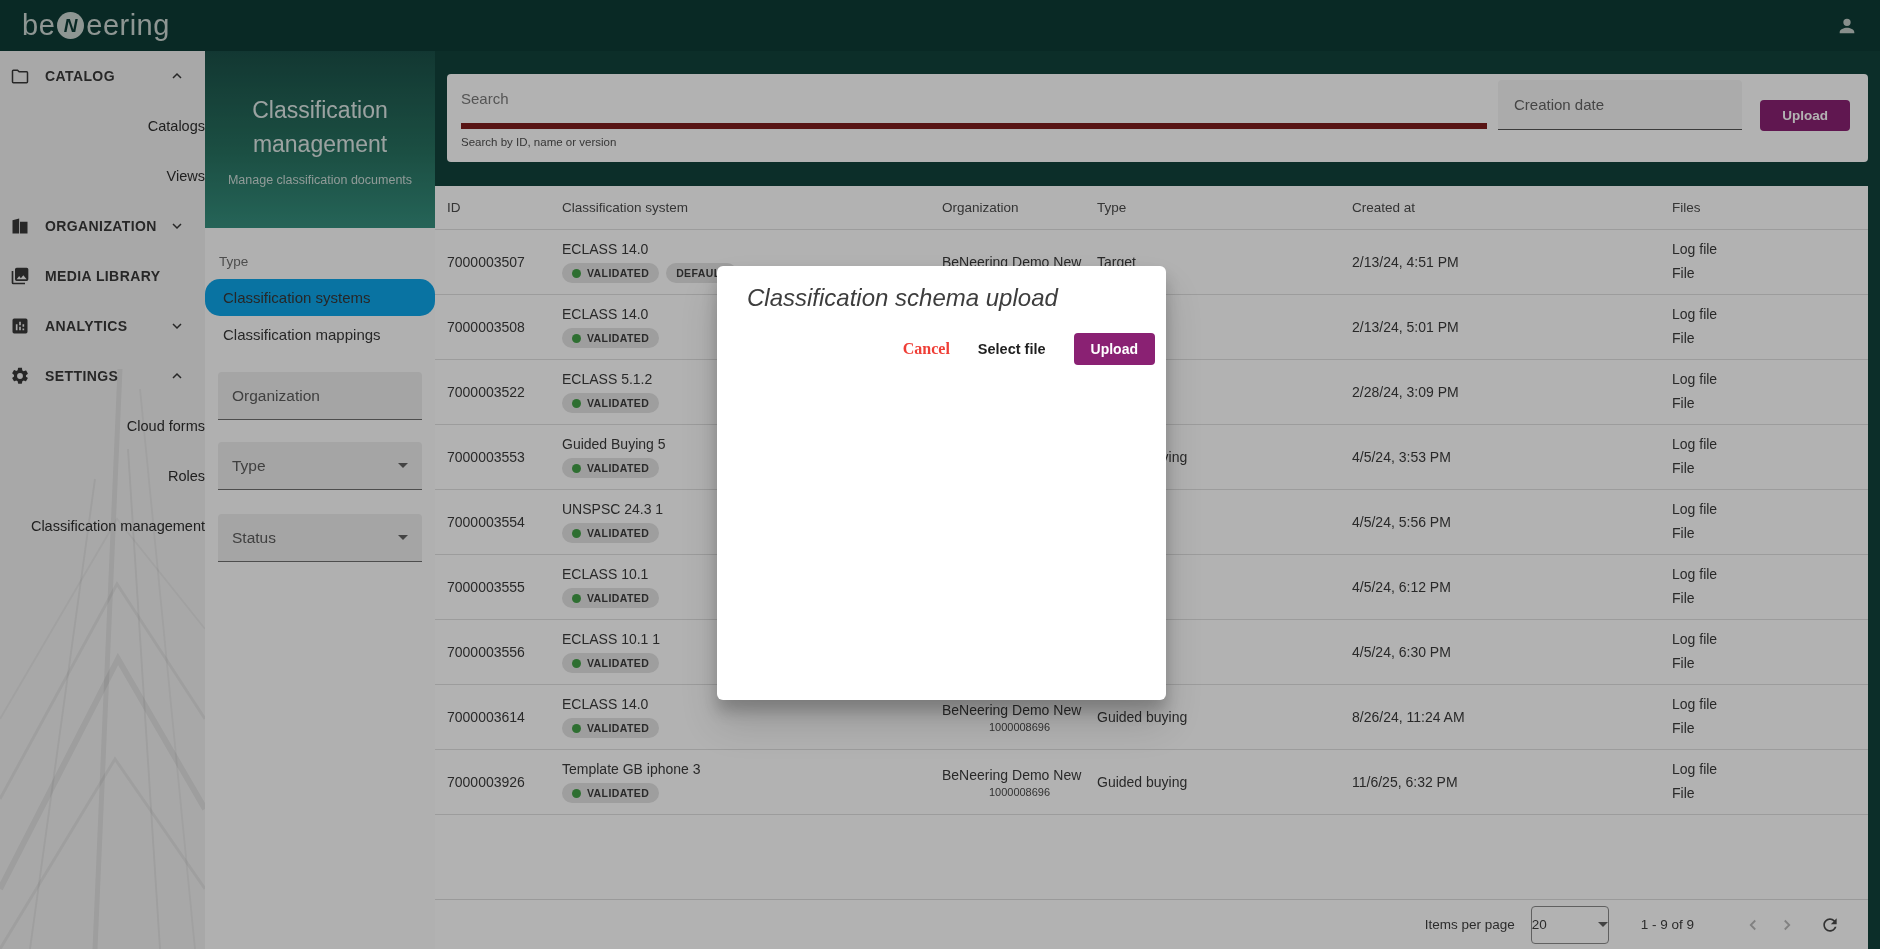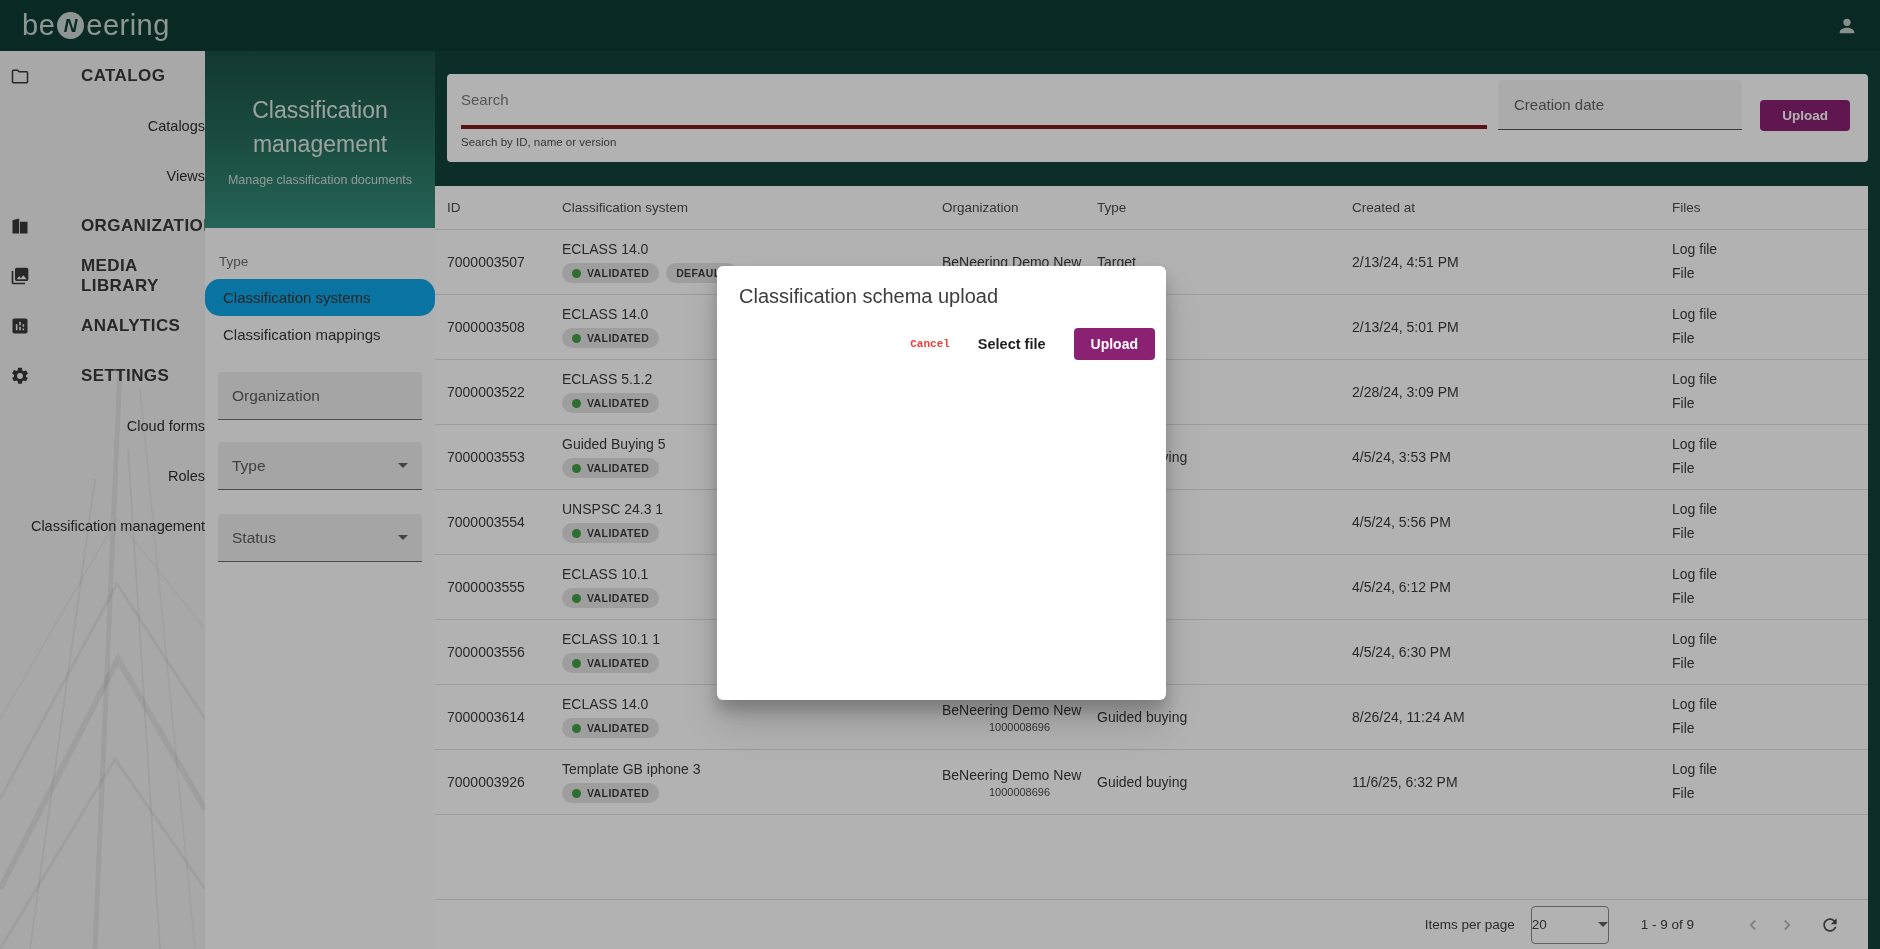--- a/index.html
+++ b/index.html
@@ -14,21 +14,21 @@
   .logo-circle { width:27px; height:27px; border-radius:50%; background:#ccd7d3; color:#0d3b35;
                  display:flex; align-items:center; justify-content:center; font-weight:700;
                  font-size:19px; margin:0 2px; font-style:italic; }
   .person svg { display:block; }
 
   
   .sidebar { position:absolute; top:51px; left:0; width:205px; bottom:0; background:#f1f1f1; overflow:hidden; }
   .watermark { position:absolute; left:0; bottom:0; pointer-events:none; }
   .nav { position:relative; }
   .nav-row { height:50px; display:flex; align-items:center; cursor:pointer; }
-  .nav-group { padding:0 20px 0 10px; color:#383838; font-size:17px; font-weight:700; letter-spacing:.4px;gap:36px; }
+  .nav-group { padding:0 20px 0 10px; color:#383838; font-size:14px; font-weight:700; letter-spacing:.4px; }
   .nav-group .gicon { width:20px; height:20px; margin-right:15px; flex:0 0 auto; }
   .nav-group .chev { margin-left:auto; }
   .nav-item { padding-left:12px; font-size:14.5px; color:#2e2e2e;justify-content:flex-end; }
 
   
   .panel2 { position:absolute; top:51px; left:205px; width:230px; bottom:0; background:#fdfdfd; }
   .gradient-header { height:177px; background:linear-gradient(180deg,#1b5048 0%,#27705f 55%,#36907e 100%);
                      display:flex; flex-direction:column; align-items:center; justify-content:center;
                      text-align:center; padding:0 8px; }
   .page-title { font-size:23px; font-weight:500; line-height:1.5; color:#dfe9e7; }
@@ -45,21 +45,21 @@
   .mt19 { margin-top:19px; } .mt22 { margin-top:22px; } .mt24 { margin-top:24px; }
   .caret { width:0; height:0; border-left:5px solid transparent; border-right:5px solid transparent;
            border-top:5.5px solid #616161; margin-left:auto; }
   .caret.red { border-top-color:#f44336; }
 
   
   .main { position:absolute; top:51px; left:435px; right:0; bottom:0; background:#12423c; }
   .search-card { position:absolute; top:23px; left:12px; right:12px; height:88px; background:#ffffff; border-radius:4px; }
   .search-wrap { position:absolute; left:14px; top:0; width:1026px; }
   .search-wrap input { width:100%; height:55px; border:none; outline:none; background:transparent;
-                       border-bottom:4px solid #7f1d1d; font-size:15px; color:#be185d;
+                       border-bottom:6px solid #7f1d1d; font-size:15px; color:#be185d;
                        font-family:"Liberation Sans", sans-serif; }
   .search-wrap input::placeholder { color:#7a7a7a; }
   .hint { margin-top:7px; font-size:11.5px; color:#4f4f4f; }
   .date-wrap { position:absolute; left:1051px; top:6px; width:244px; height:50px; background:#f5f5f5;
                border-bottom:1px solid #555; border-radius:4px 4px 0 0; }
   .date-wrap input { width:100%; height:100%; border:none; outline:none; background:transparent; padding:0 16px;
                      font-size:15px; color:#333; font-family:"Liberation Sans", sans-serif; }
   .date-wrap input::placeholder { color:#646464; }
   .upload-btn { position:absolute; right:18px; top:26px; height:31px; padding:0 22px; background:#8a2173;
                 color:#fff; font-weight:700; font-size:13.5px; border:none; border-radius:4px; cursor:pointer;
@@ -82,31 +82,31 @@
   .page-size { width:78px; height:38px; border:1px solid #8a8a8a; border-radius:4px; display:flex;
                align-items:center; justify-content:center; gap:14px; margin:0 32px 0 16px; cursor:pointer; }
   .range { margin-right:42px; }
   .pg-btn { width:34px; display:flex; justify-content:center; align-items:center; cursor:default; }
   .refresh { margin-left:16px; cursor:pointer; display:flex; align-items:center; }
 
   
   .backdrop { position:absolute; inset:0; background:rgba(0,0,0,.30); z-index:10; }
   .modal { position:absolute; left:717px; top:266px; width:449px; height:434px; background:#fff; border-radius:6px;
            box-shadow:0 11px 15px rgba(0,0,0,.2), 0 24px 38px rgba(0,0,0,.14); z-index:20; padding:18px 11px 0 13px; }
-  .modal-title { font-size:20px; font-weight:400; color:#3d3d3d; line-height:1.2; margin:0 0 8px 9px; }
+  .modal-title { font-size:24px; font-weight:400; color:#3d3d3d; line-height:1.2; margin:0 0 8px 17px;font-style:italic; }
   .redbox { border:2px solid #f43b3b; border-radius:10px; padding:13px 7px 0 6px; height:318px; }
   .m-field { height:51px; background:#f7f7f7; border-bottom:1px solid #4f4f4f; border-radius:4px 4px 0 0;
              display:flex; align-items:center; padding:0 15px; font-size:16px; color:#757575; cursor:pointer; }
   .m-field.error-field { background:#e6e6e6; border-bottom:2px solid #f44336; color:#f44336; }
   .m-error { font-size:13px; color:#f44336; margin:6px 0 6px 15px; }
   .mf18 { margin-top:18px; } .mf17 { margin-top:17px; }
   .file-hint { font-size:15.5px; color:#757575; margin:24px 0 0 8px; }
   .m-actions { display:flex; align-items:center; justify-content:flex-end; gap:28px; margin-top:20px; height:32px; }
-  .btn-cancel { color:#ef3e36; font-weight:700; font-size:11px; background:none; border:none; cursor:pointer;
-                font-family:Liberation Mono, monospace; }
+  .btn-cancel { color:#ef3e36; font-weight:700; font-size:16px; background:none; border:none; cursor:pointer;
+                font-family:Liberation Serif, serif; }
   .btn-select { color:#1f1f1f; font-weight:700; font-size:14.5px; background:none; border:none; cursor:pointer;
                 font-family:"Liberation Sans", sans-serif; }
   .btn-upload { background:#8a2173; color:#fff; font-weight:700; font-size:14px; height:32px; padding:0 17px;
                 border-radius:4px; border:none; cursor:pointer; font-family:"Liberation Sans", sans-serif; }
 </style>
 </head>
 <body>
 
 <div id="app">
 

